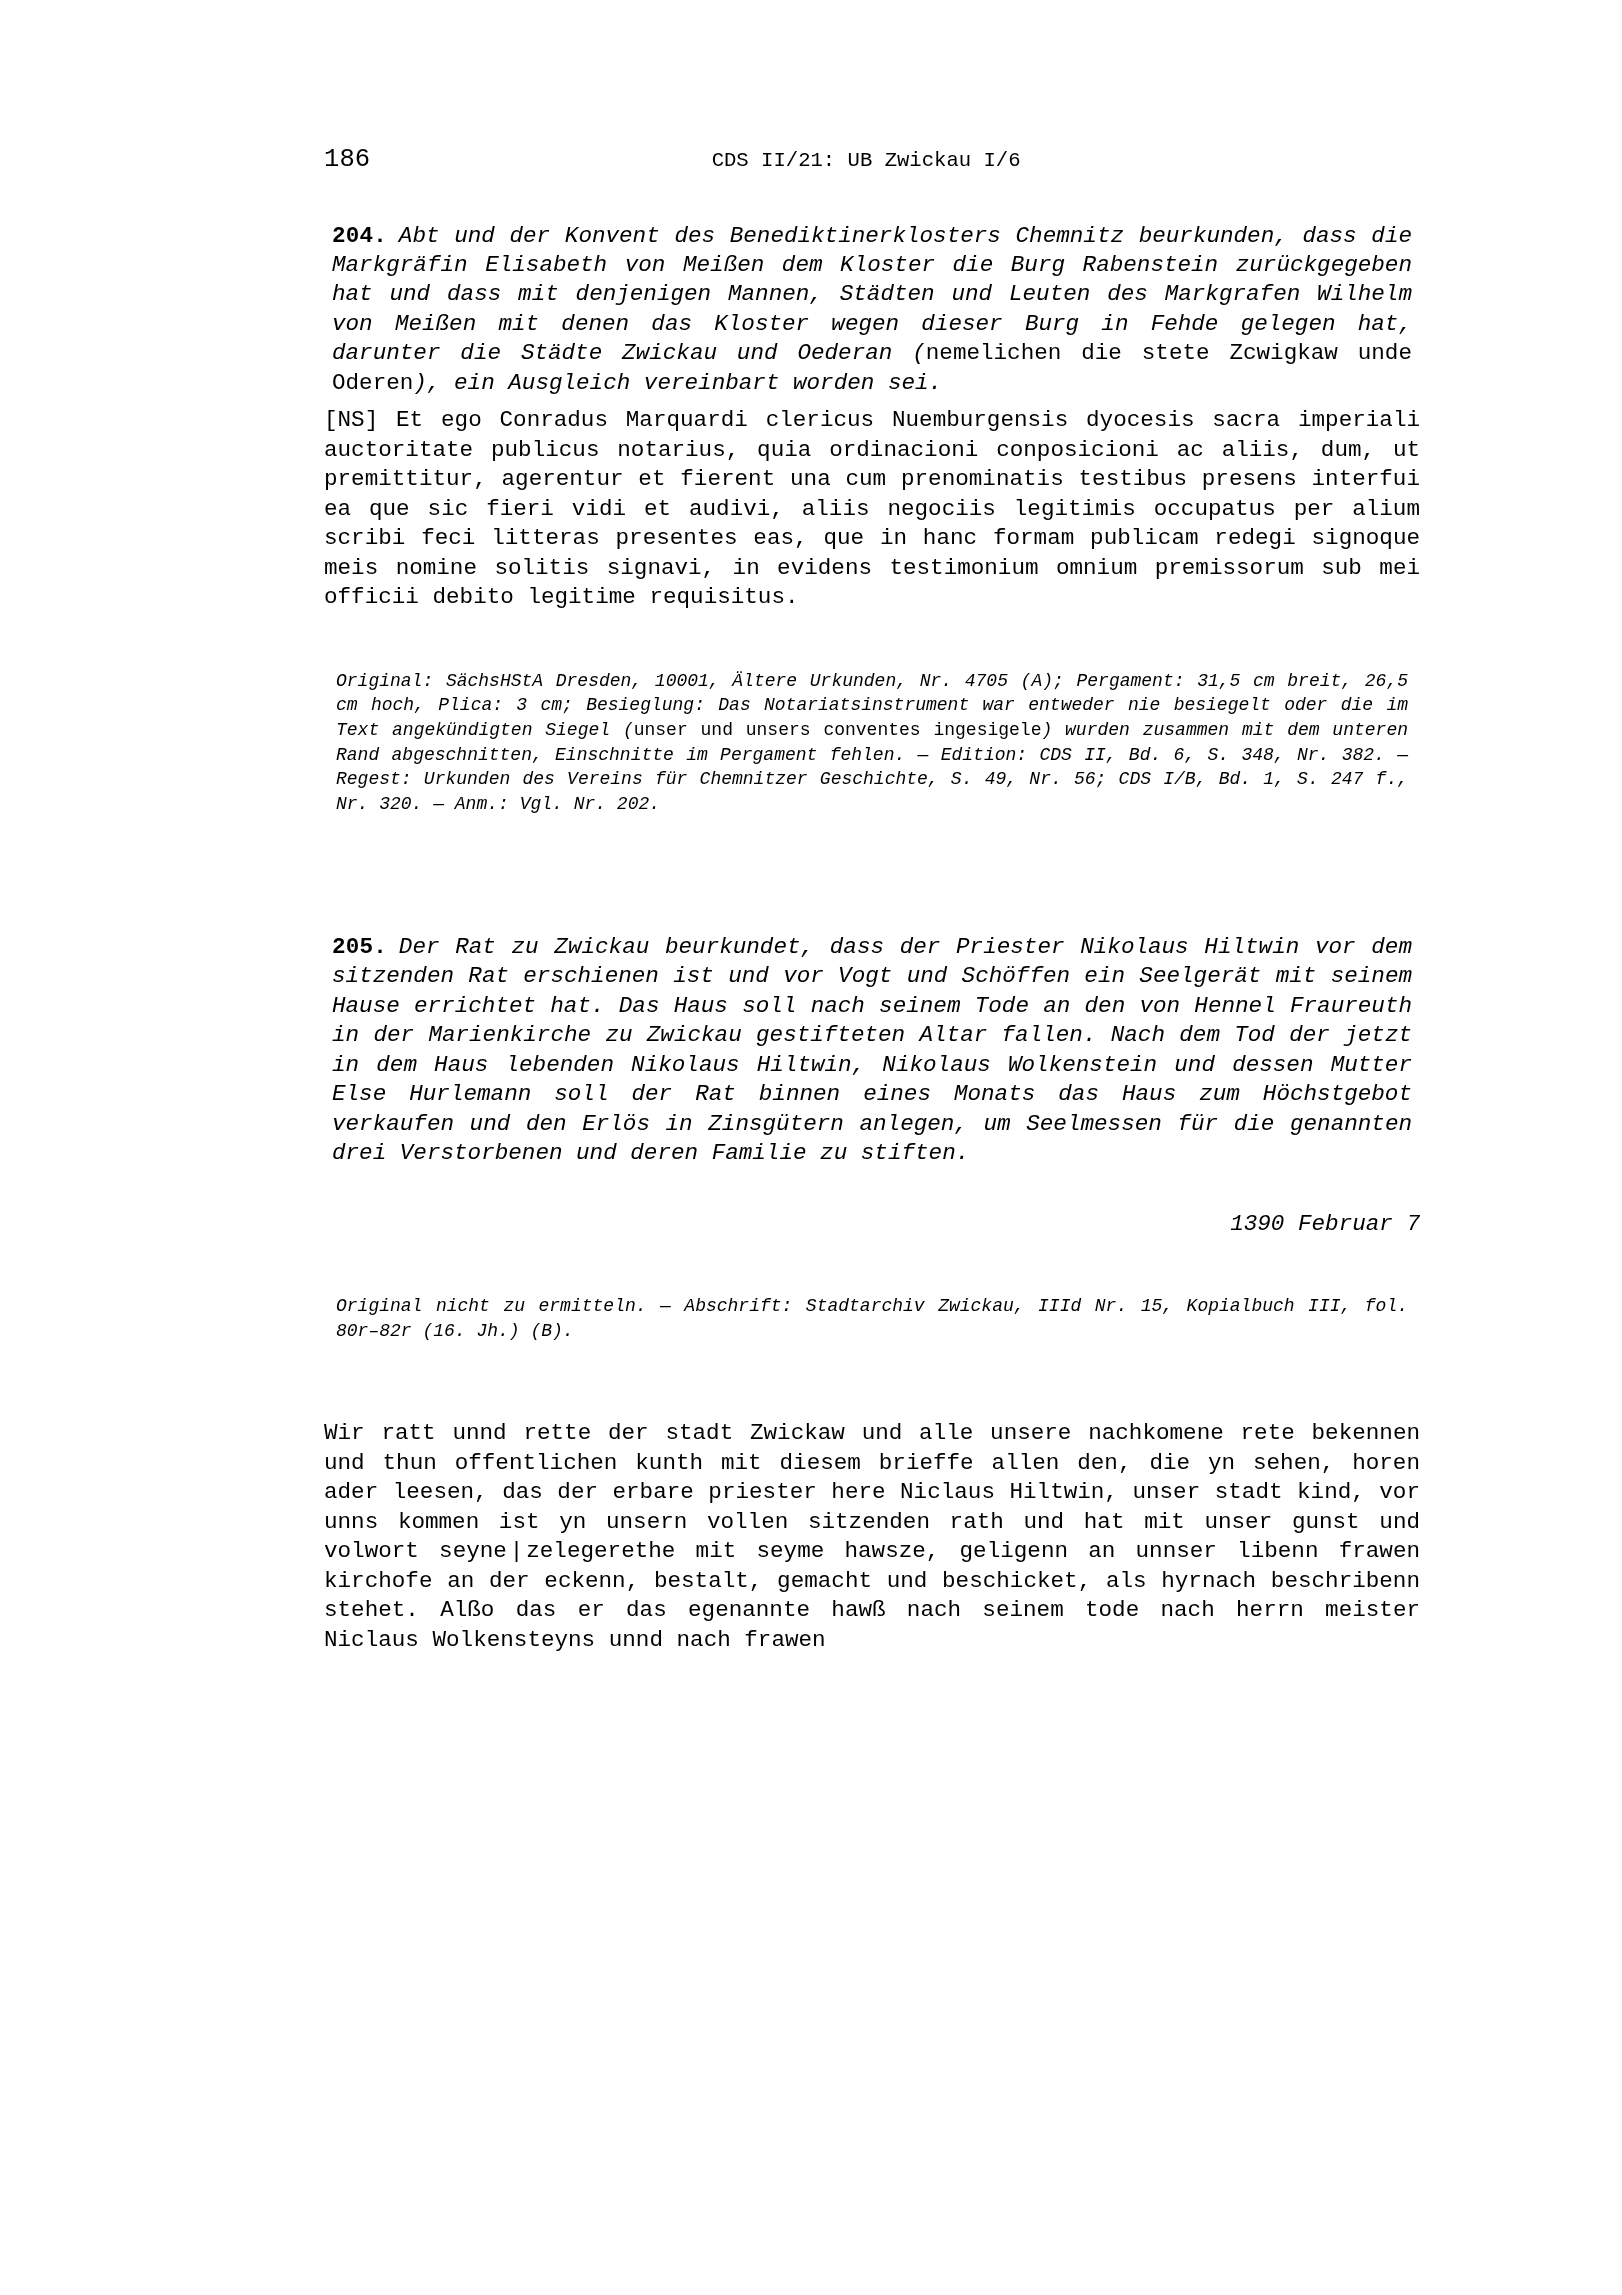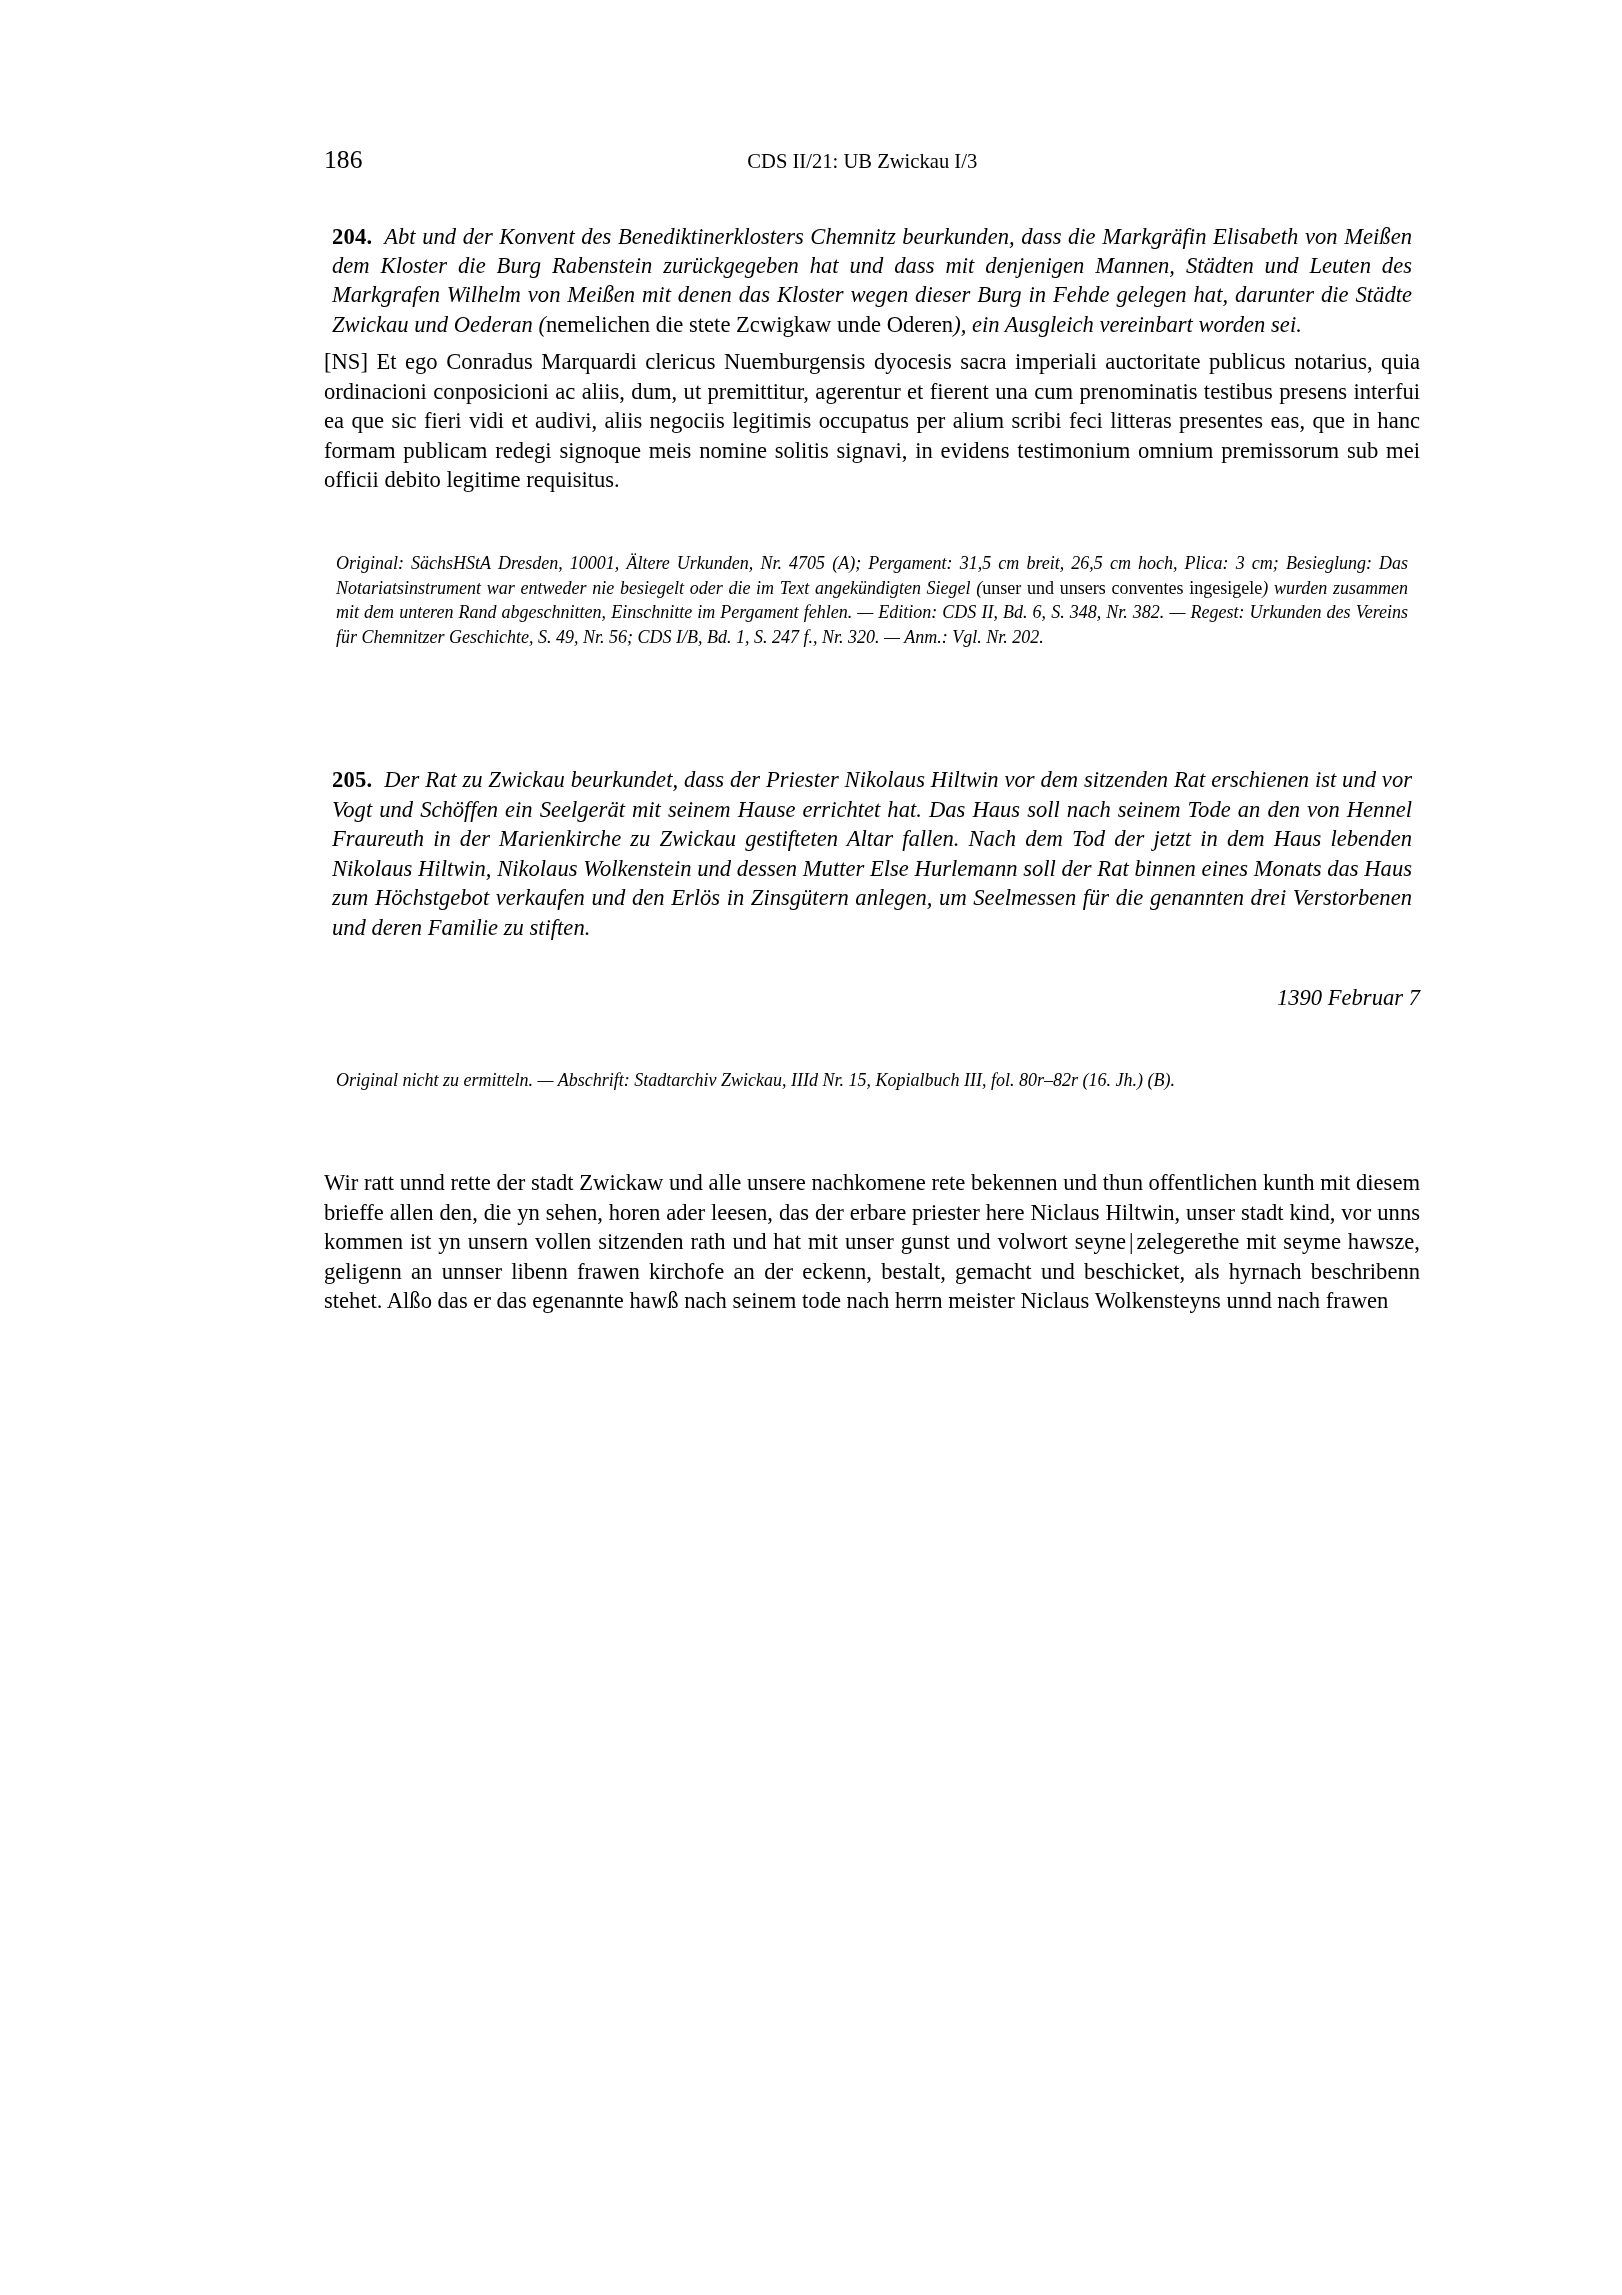--- a/index.html
+++ b/index.html
@@ -19,20 +19,21 @@
     background: #ffffff;
     box-sizing: border-box;
     overflow: hidden;
   }
   
   .content {
     position: absolute;
     left: 324px;
     top: 147px;
     width: 1096px;
+    font-family: Liberation Mono, monospace;
   }
 
   
   .runhead {
     display: flex;
     align-items: baseline;
     width: 1096px;
     margin: 0 0 47px 0;
     height: 27.5px;
   }
@@ -106,21 +107,21 @@
   .lb { padding: 0 2.9px; }
 </style>
 </head>
 <body>
 
 <div class="page">
   <div class="content">
 
     <div class="runhead">
       <span class="folio">186</span>
-      <span class="runhead-title">CDS II/21: UB Zwickau I/3</span>
+      <span class="runhead-title">CDS II/21: UB Zwickau I/6</span>
     </div>
 
     <div class="entry">
 
       <p class="regest"><span class="num">204.</span><span>Abt und der Konvent des Benediktinerklosters Chemnitz beurkunden, dass die Markgräfin Elisabeth von Meißen dem Kloster die Burg Rabenstein zurückgegeben hat und dass mit denjenigen Mannen, Städten und Leuten des Markgrafen Wilhelm von Meißen mit denen das Kloster wegen dieser Burg in Fehde gelegen hat, darunter die Städte Zwickau und Oederan (</span><span class="roman">nemelichen die stete Zcwigkaw unde Oderen</span><span>), ein Ausgleich vereinbart worden sei.</span></p>
 
 
       <p class="body-text">[NS] Et ego Conradus Marquardi clericus Nuemburgensis dyocesis sacra imperiali auctoritate publicus notarius, quia ordinacioni conposicioni ac aliis, dum, ut premittitur, agerentur et fierent una cum prenominatis testibus presens interfui ea que sic fieri vidi et audivi, aliis negociis legitimis occupatus per alium scribi feci litteras presentes eas, que in hanc formam publicam redegi signoque meis nomine solitis signavi, in evidens testimonium omnium premissorum sub mei officii debito legitime requisitus.</p>
 
 

